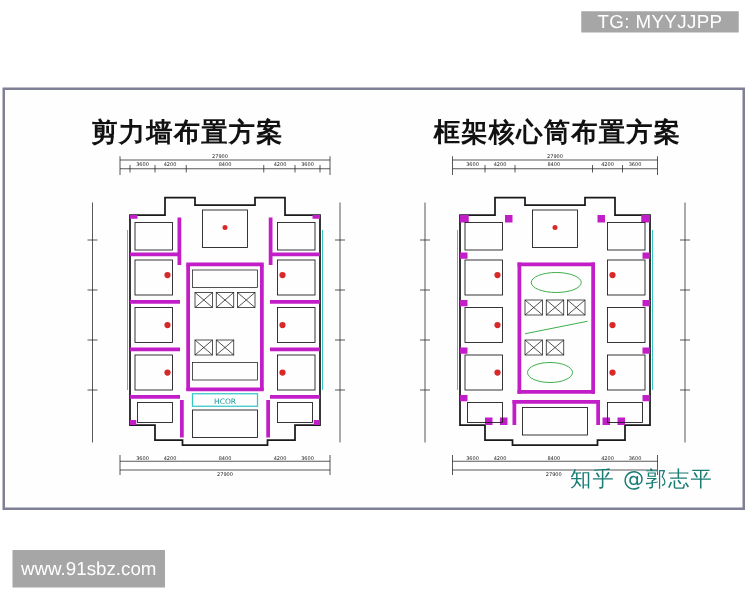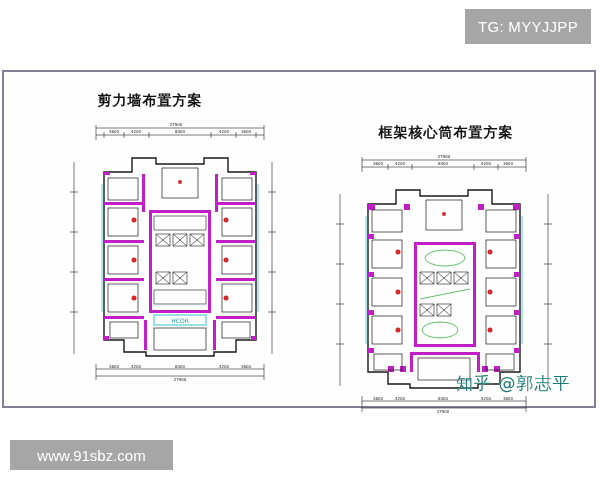--- a/index.html
+++ b/index.html
@@ -1,41 +1,41 @@
 <!DOCTYPE html>
 <html><head>
 <meta charset="utf-8">
 <style>
   html, body { margin: 0; padding: 0; }
   body {
     width: 600px; height: 480px; background: #ffffff; position: relative; overflow: hidden;
     font-family: "DejaVu Sans", "Liberation Sans", sans-serif;
   }
   .tg-badge {
-    position: absolute; left: 465px; top: 9px; width: 126px; height: 35px;
+    position: absolute; left: 465px; top: 9px; width: 126px; height: 17px;
     background: #a6a6a6; color: #ffffff; font-size: 15px;
     display: flex; align-items: center; justify-content: center;
     font-family: "Liberation Sans", sans-serif; letter-spacing: 0.3px;
   }
   .site-badge {
-    position: absolute; left: 10px; top: 440px; width: 163px; height: 30px;
+    position: absolute; left: 10px; top: 440px; width: 122px; height: 30px;
     background: #a6a6a6; color: #ffffff; font-size: 15px;
     display: flex; align-items: center; justify-content: center;
     font-family: "Liberation Sans", sans-serif;
   }
   .frame {
     position: absolute; left: 2px; top: 70px; width: 590px; height: 334px;
     border: 2px solid #7f7f95; background: #fefefe;
   }
   .panel { position: absolute; top: 0; width: 292px; height: 334px; }
   .panel.left { left: 0; }
-  .panel.right { left: 296px; margin-top: 32px; }
+  .panel.right { left: 296px; }
   .panel-title {
     position: absolute; top: 20px; left: 0; width: 100%; text-align: center;
-    font-size: 14px; font-weight: bold; color: #111111;
+    font-size: 21px; font-weight: bold; color: #111111;
     font-family: "DejaVu Sans", sans-serif; letter-spacing: 1px;
   }
   .plan { position: absolute; left: 0; top: 0; }
   .watermark {
     position: absolute; left: 456px; top: 372px; font-size: 17px; color: #0f766e;
     font-family: "DejaVu Sans", sans-serif; opacity: 0.95; letter-spacing: 1px;
     text-shadow: 0 0 1px #ffffff;
   }
   .dim { font-size: 4px; fill: #222; font-family: "DejaVu Sans", sans-serif; }
 </style>

